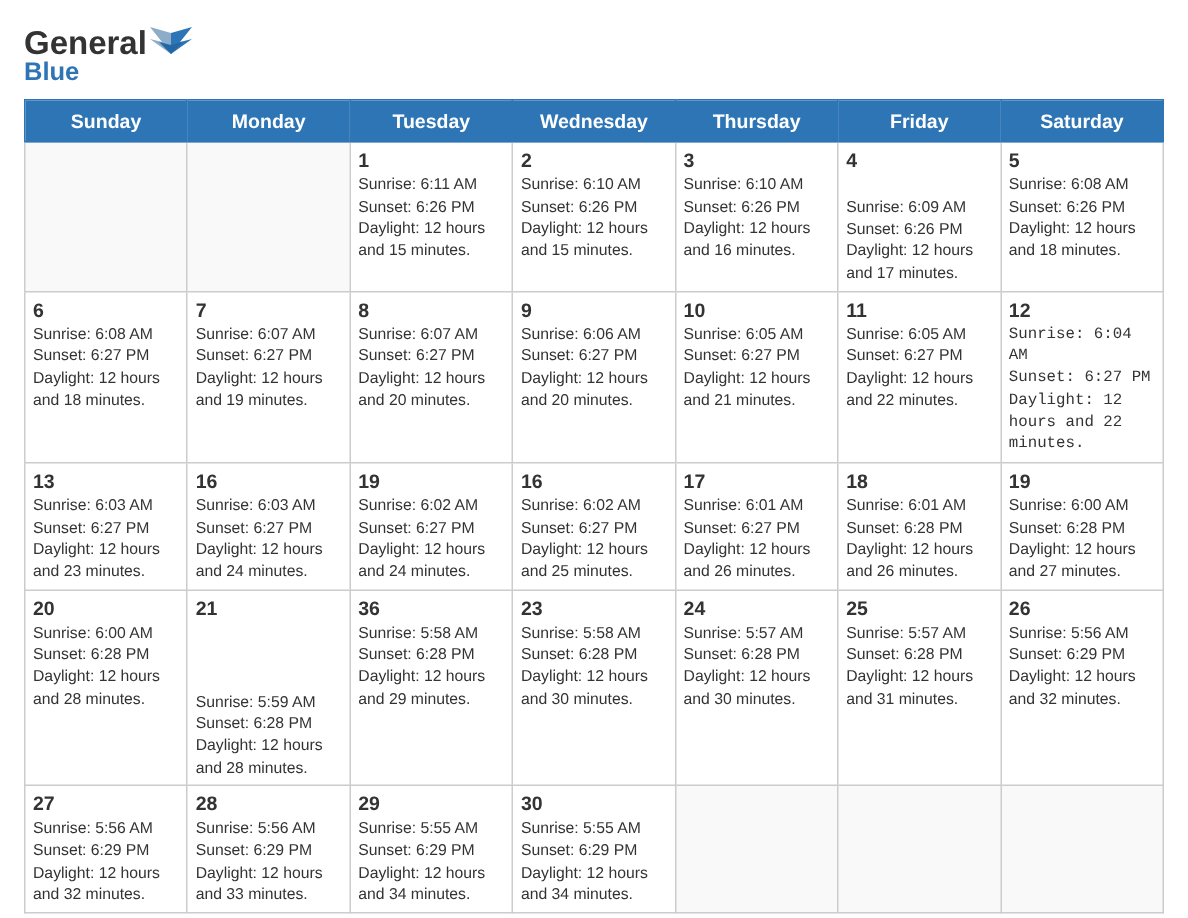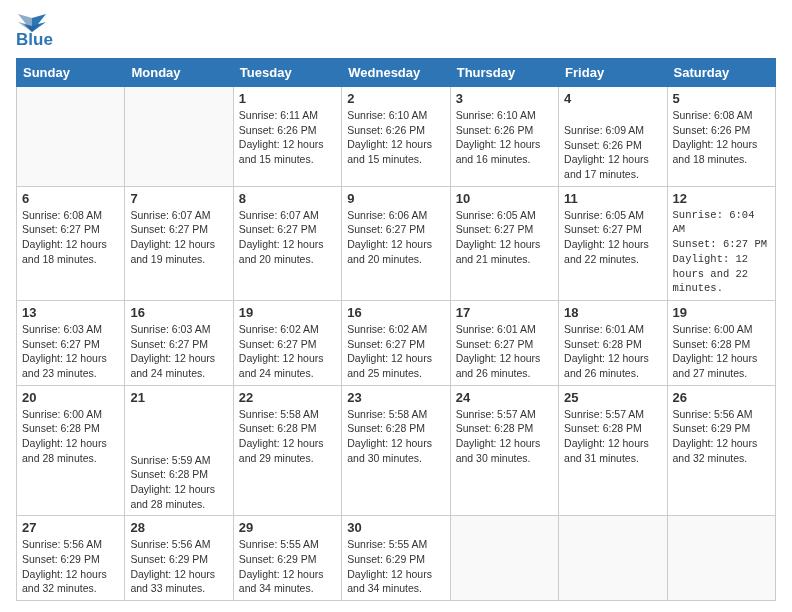--- a/index.html
+++ b/index.html
@@ -43,21 +43,21 @@
       width: 100%;
       border-collapse: collapse;
       border: 1px solid #ccc;
     }
     .calendar th {
       background-color: #2e75b6;
       color: #fff;
       font-size: 13px;
       font-weight: bold;
       padding: 6px 6px;
-      text-align: left;
+      text-align: center;
       border: 1px solid #2e75b6;
     }
     .calendar td {
       vertical-align: top;
       border: 1px solid #ccc;
       padding: 4px 5px;
       width: 108px;
       min-height: 80px;
       font-size: 10.5px;
       color: #333;
@@ -76,20 +76,21 @@
       line-height: 1.4;
       font-size: 10.5px;
     }
   </style>
 </head>
 <body>
 
 <div class="header">
   <div class="logo">
     <div class="logo-line">
+      <span style="font-size:22px;font-weight:bold;color:#333;">General</span>
       <svg width="28" height="20" viewBox="0 0 28 20" style="margin-left:2px;margin-top:-2px;">
         <polygon points="14,4 28,0 20,10 28,8 14,18 6,10 14,12" fill="#2e75b6"></polygon>
         <polygon points="14,4 0,0 8,10 0,8 14,18 22,10 14,12" fill="#1a5a96" opacity="0.5"></polygon>
       </svg>
     </div>
     <span style="font-size:17px;font-weight:bold;color:#2e75b6;margin-top:-4px;">Blue</span>
   </div>
   <div class="title-block">
     <div class="month-year"></div>
     <div class="location"></div>
@@ -238,21 +239,21 @@
 Sunset: 6:28 PM
 Daylight: 12 hours and 28 minutes.</div>
         </td>
         <td>
           <span class="day-num">21</span>
           <div class="day-info" style="white-space: pre-line; margin-top: 48px;">Sunrise: 5:59 AM
 Sunset: 6:28 PM
 Daylight: 12 hours and 28 minutes.</div>
         </td>
         <td>
-          <span class="day-num">22</span>
+          <span class="day-num">36</span>
           <div class="day-info" style="white-space: pre-line;">Sunrise: 5:58 AM
 Sunset: 6:28 PM
 Daylight: 12 hours and 29 minutes.</div>
         </td>
         <td>
           <span class="day-num">23</span>
           <div class="day-info" style="white-space: pre-line;">Sunrise: 5:58 AM
 Sunset: 6:28 PM
 Daylight: 12 hours and 30 minutes.</div>
         </td>

